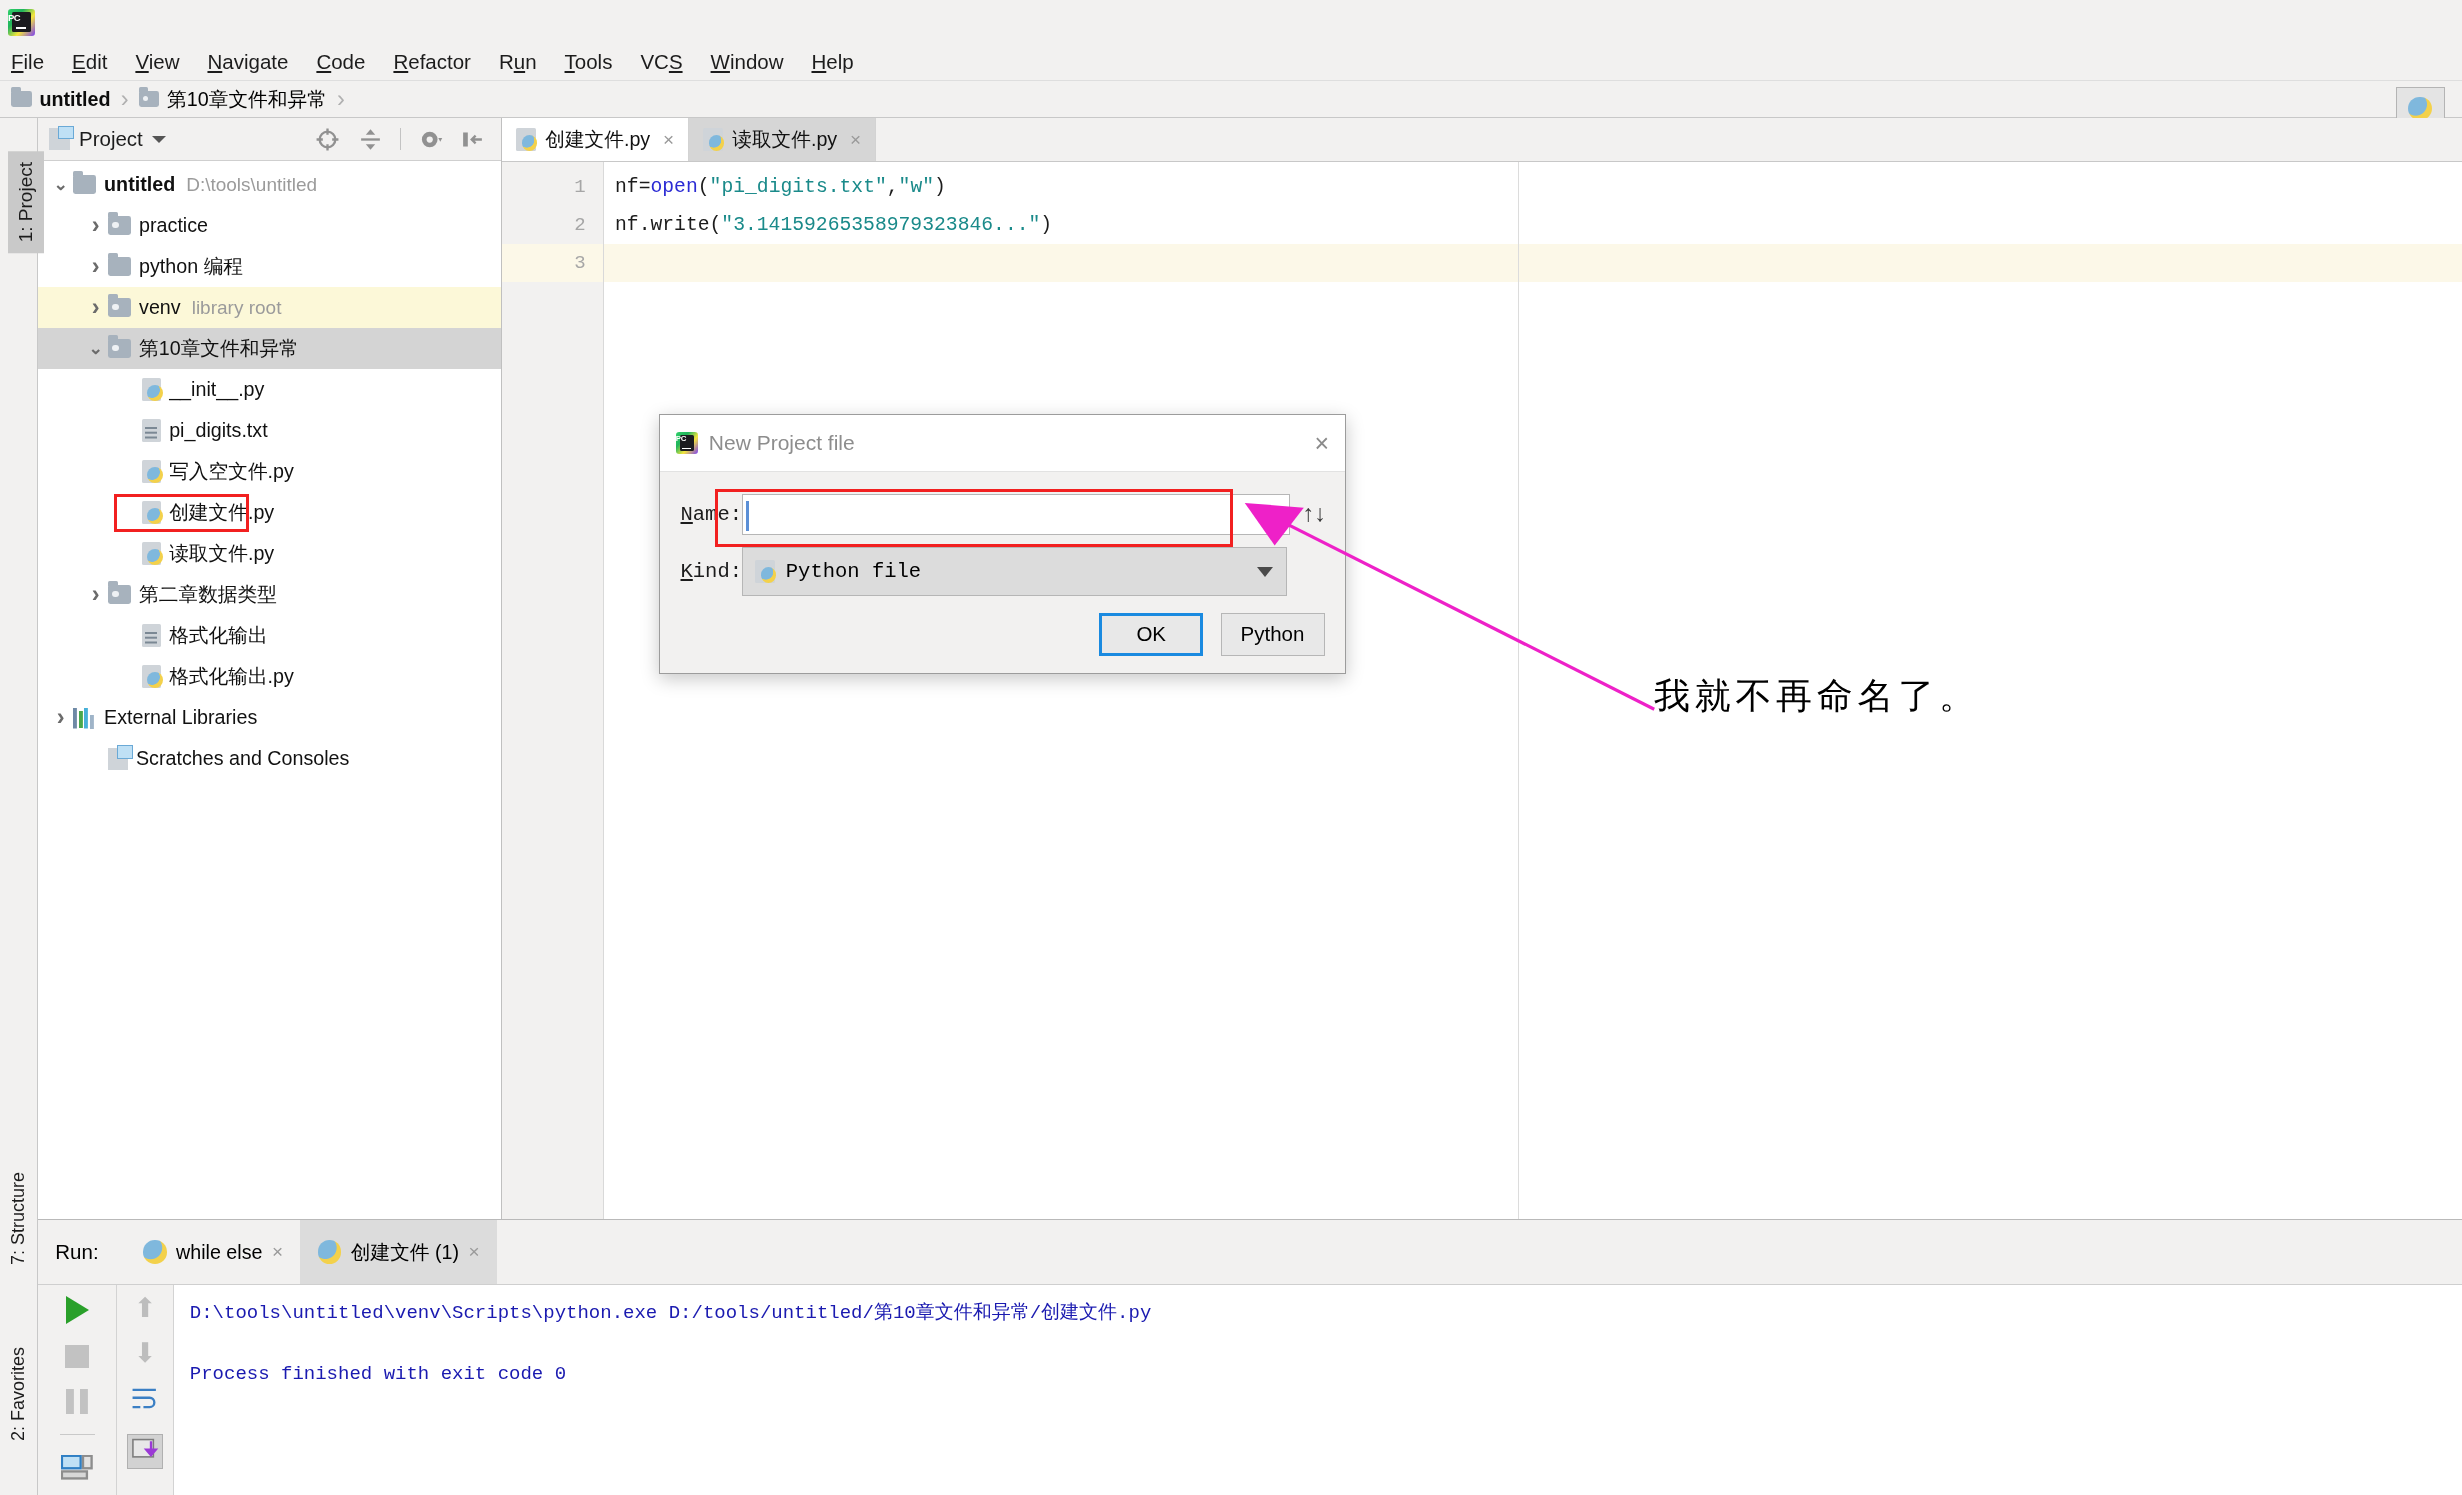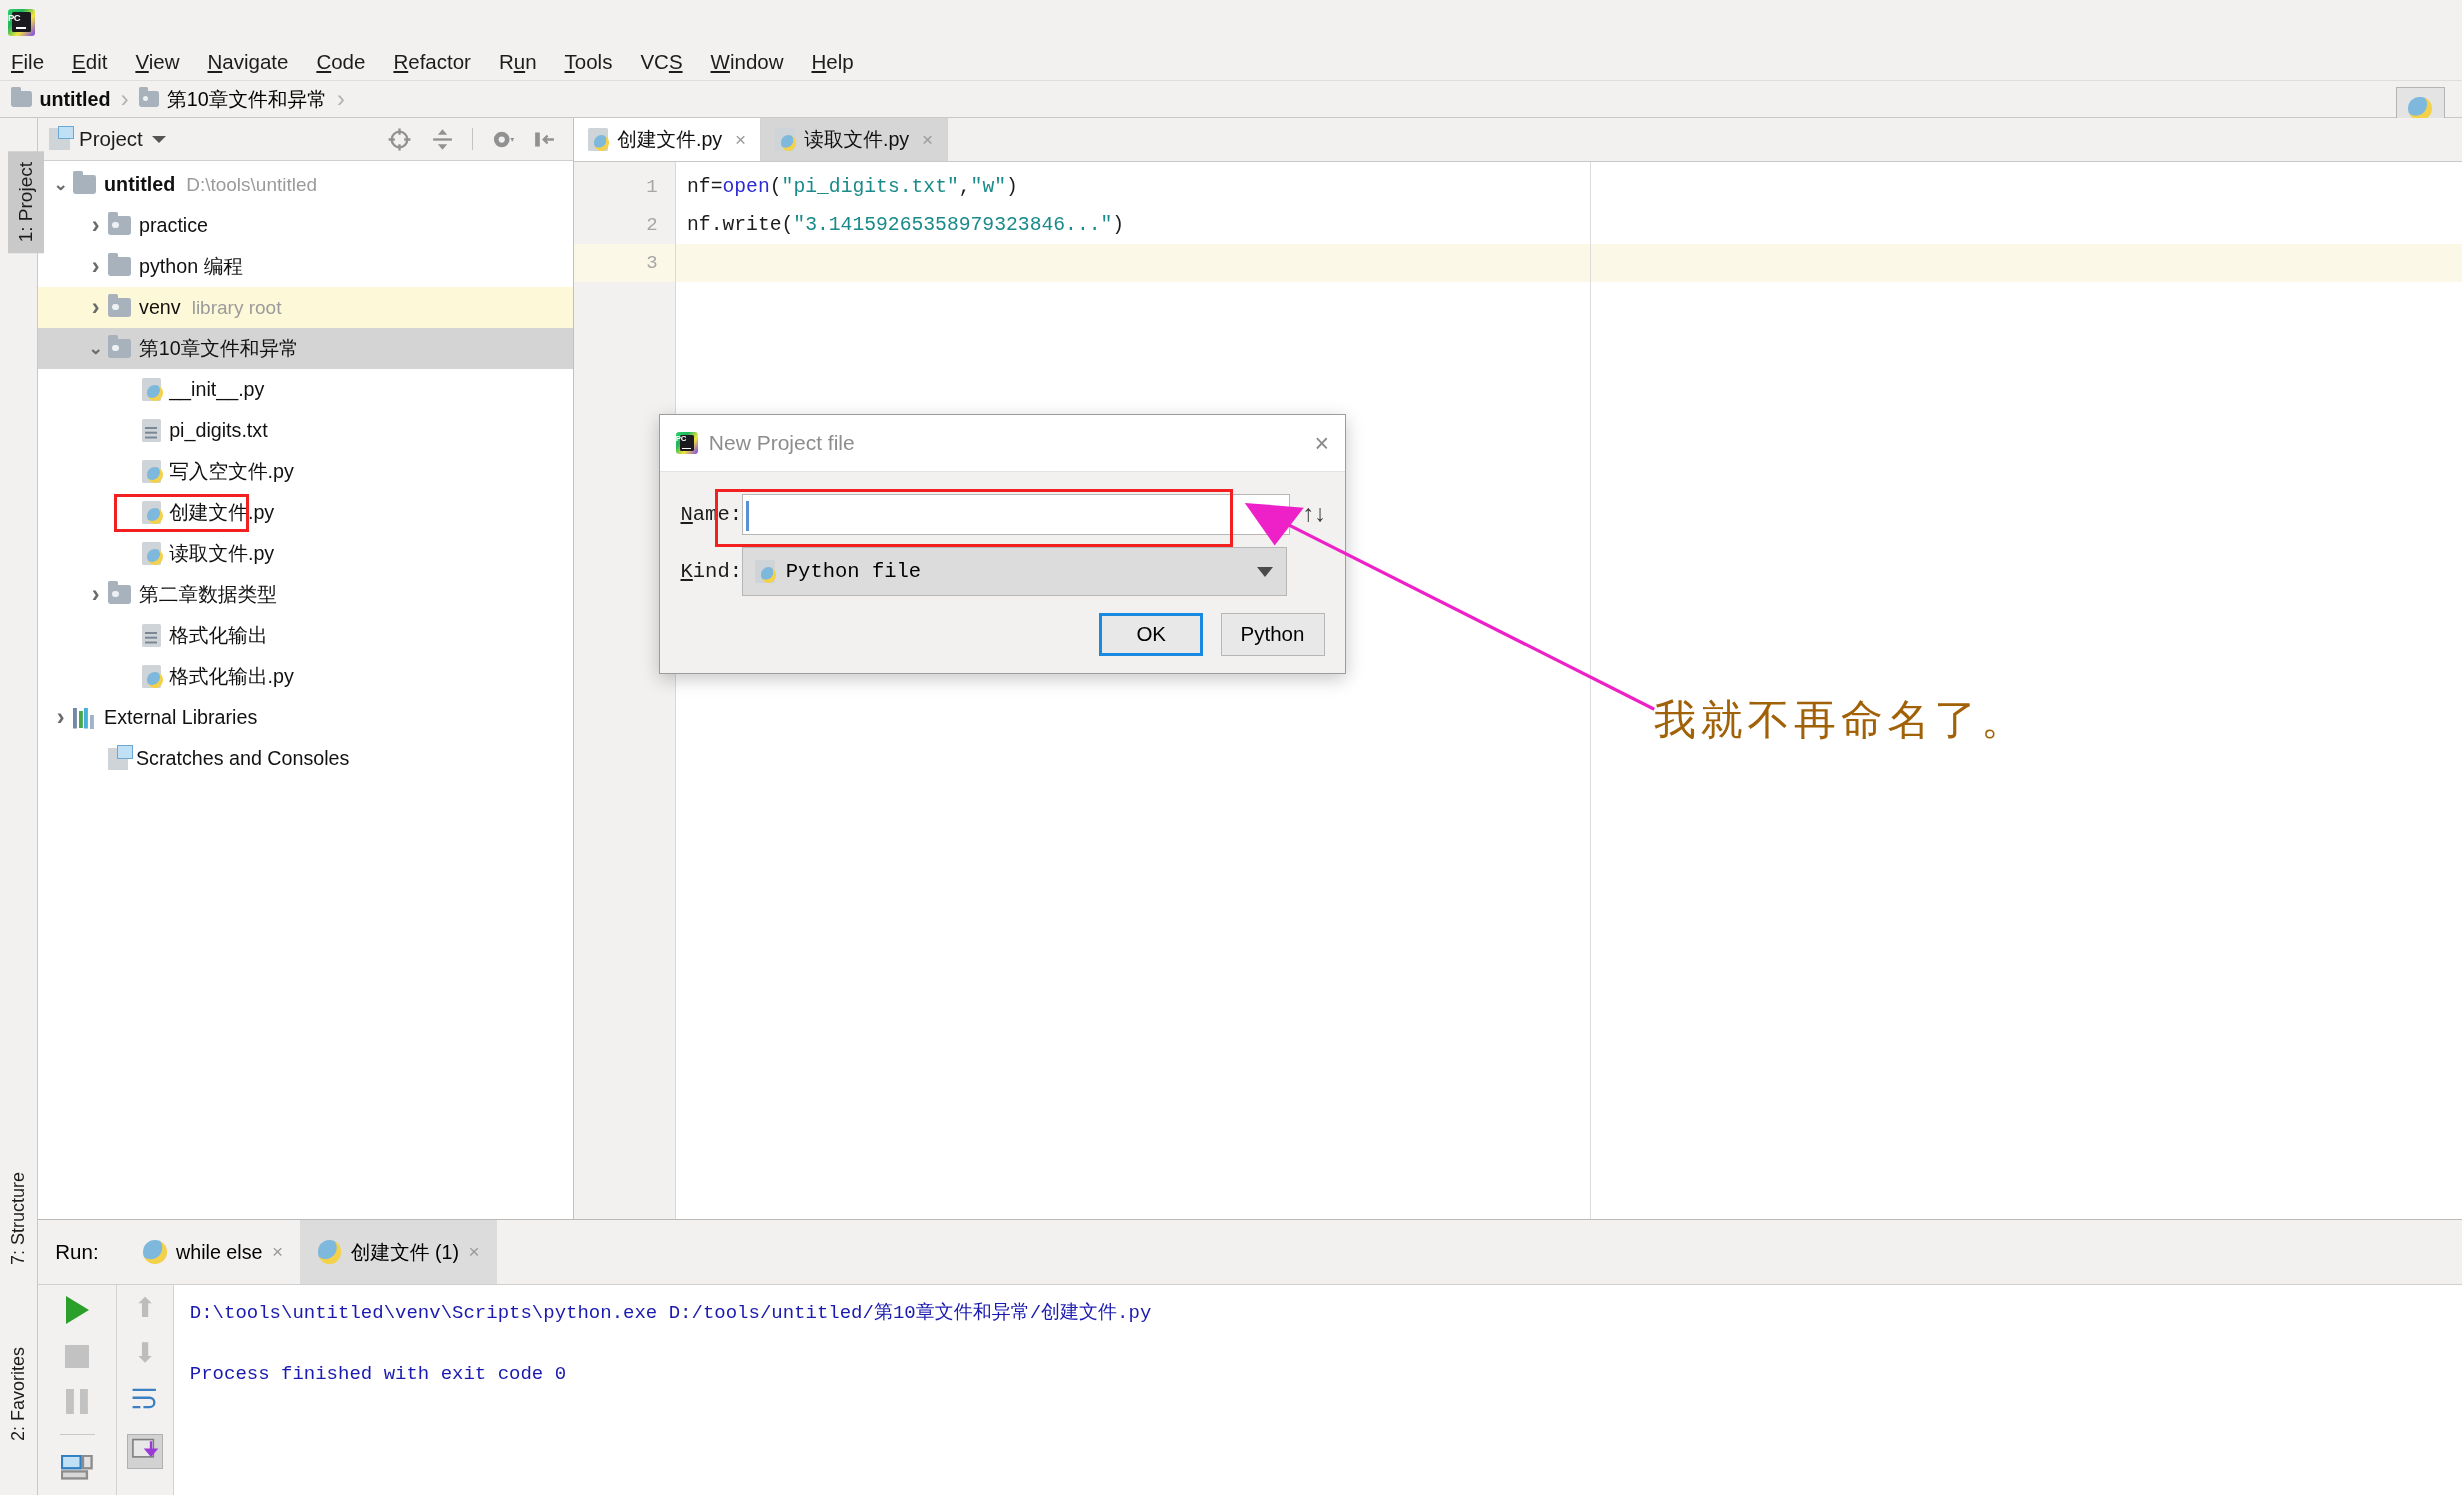--- a/index.html
+++ b/index.html
@@ -78,21 +78,21 @@
     border-right: 0.8px solid #c8c8c8;
   }
   .vstrip .vtab {
     position: absolute; writing-mode: vertical-rl; transform: rotate(180deg);
     font-size: 19px; color: #1c1c1c; white-space: nowrap;
   }
   .vtab.top { top: 33px; left: 7.9px; background: #c9c9c9; padding: 11px 7px; }
 
   
   .project-panel {
-    width: 536px; flex: 0 0 auto; background: #fff; display: flex; flex-direction: column;
+    width: 464px; flex: 0 0 auto; background: #fff; display: flex; flex-direction: column;
     border-right: 0.8px solid #c0c0c0;
   }
   .pp-header {
     height: 43px; background: #f2f1f0; display: flex; align-items: center;
     padding: 0 11px; gap: 9.5px; border-bottom: 0.8px solid #cfcfcf;
   }
   .pp-title { font-size: 20.5px; color: #1c1c1c; }
   .tri-down {
     width: 0; height: 0; border-left: 7px solid transparent; border-right: 7px solid transparent;
     border-top: 7.9px solid #555;
@@ -230,21 +230,21 @@
   }
   .dlg-btns { display: flex; justify-content: flex-end; gap: 17.3px; padding: 12.6px 20.5px 0 20.5px; }
   .btn {
     min-width: 104px; height: 43px; background: #e8e8e8; border: 1.6px solid #b6b6b6;
     font-size: 20.5px; display: flex; align-items: center; justify-content: center;
   }
   .btn.primary { border: 3.2px solid #1a8ae0; }
 
   
   .anno {
-    position: absolute; left: 1654px; top: 692px; font-size: 42px; color: #a16207;
+    position: absolute; left: 1654px; top: 672px; font-size: 36px; color: #000000;
     font-family: "Liberation Serif", serif; letter-spacing: 4.7px; z-index: 45; white-space: nowrap;
   }
   .arrow-svg { position: absolute; left: 1166px; top: 473px; z-index: 44; pointer-events: none; }
 
   
   .runpanel {
     position: absolute; left: 38px; right: 0; bottom: 0; height: 276px;
     background: #fff; border-top: 0.8px solid #b9b9b9; display: flex; flex-direction: column;
   }
   .run-tabs {

